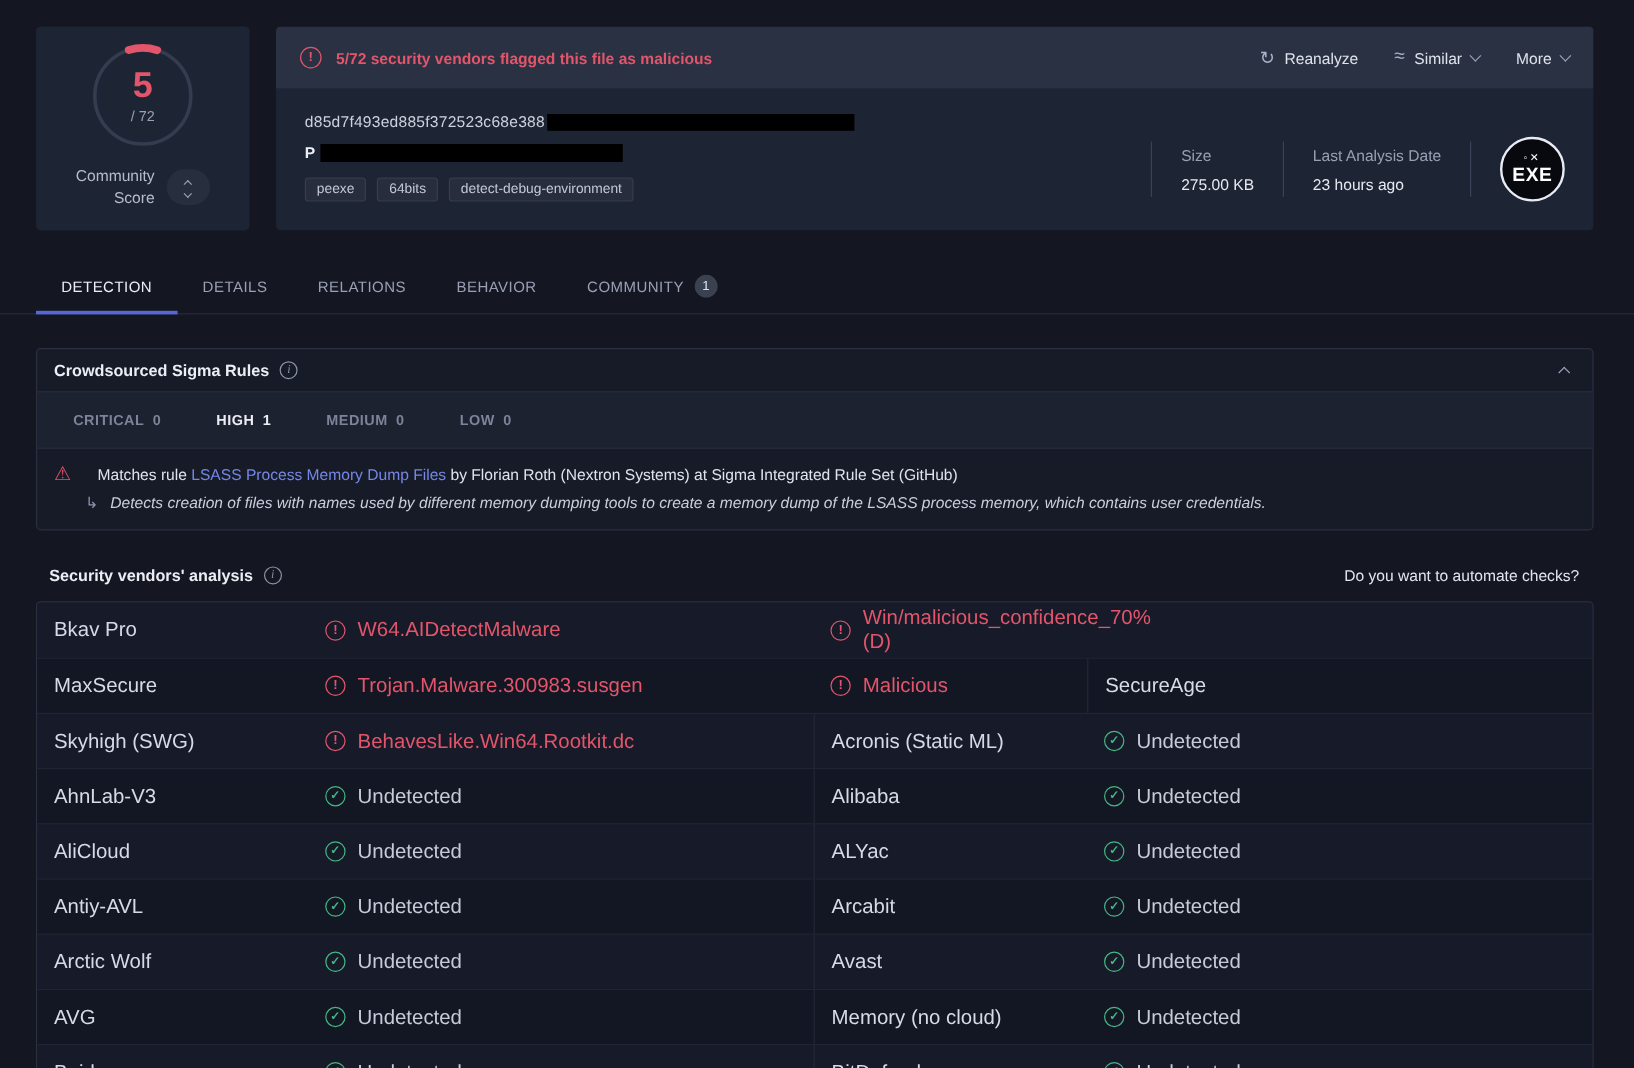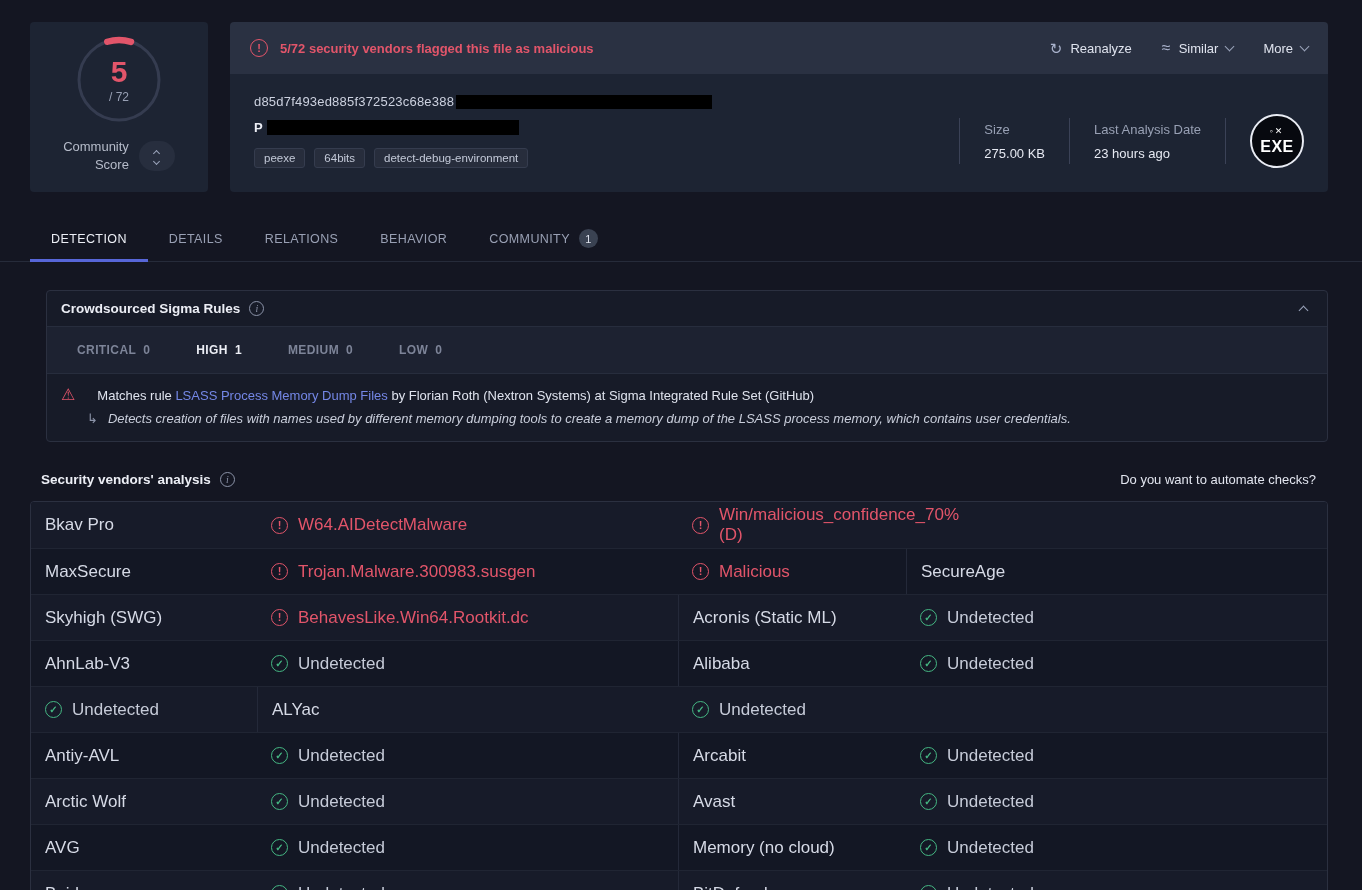--- a/index.html
+++ b/index.html
@@ -83,21 +83,21 @@
          letter-spacing:.4px; color:#99a0b4; height:44px;
          border-bottom:3px solid transparent; cursor:pointer; }
   .tab.active { color:#eceef5; border-bottom-color:#5766d8; }
   .tab-badge { margin-left:9px; background:#3a4252; color:#dfe3ee; width:19px; height:19px;
                border-radius:50%; display:flex; align-items:center; justify-content:center;
                font-size:11px; }
 
   
   .content { padding:0 34px 0 30px; }
   .card { background:#171b28; border:1px solid #2b3040; border-radius:4px; }
-  .sigma { margin-top:28px;margin-left:16px; }
+  .sigma { margin-top:28px; }
   .card-head { display:flex; align-items:center; gap:9px; padding:10px 14px; }
   .card-title { font-weight:bold; font-size:13.5px; color:#eceef5; }
   .info-icon { width:15px; height:15px; min-width:15px; border:1px solid #8b93a8; border-radius:50%;
                color:#8b93a8; display:inline-flex; align-items:center; justify-content:center;
                cursor:pointer; }
   .info-icon::after { content:"i"; font-size:10px; font-family:"Liberation Serif", serif; font-style:italic; }
   .collapse { margin-left:auto; cursor:pointer; margin-right:6px; }
 
   .severity-bar { background:#1d2231; border-top:1px solid #272d3d; border-bottom:1px solid #272d3d;
                   padding:0 30px; height:48px; display:flex; align-items:center; gap:46px; }
@@ -332,20 +332,21 @@
             <span class="sicon clean"></span>
             <span class="rtext clean">Undetected</span>
           </div>
           <div class="cell name div-left">Alibaba</div>
           <div class="cell result">
             <span class="sicon clean"></span>
             <span class="rtext clean">Undetected</span>
           </div>
         </div>
         <div class="vrow">
+          <div class="cell name">AliCloud</div>
           <div class="cell result">
             <span class="sicon clean"></span>
             <span class="rtext clean">Undetected</span>
           </div>
           <div class="cell name div-left">ALYac</div>
           <div class="cell result">
             <span class="sicon clean"></span>
             <span class="rtext clean">Undetected</span>
           </div>
         </div>

